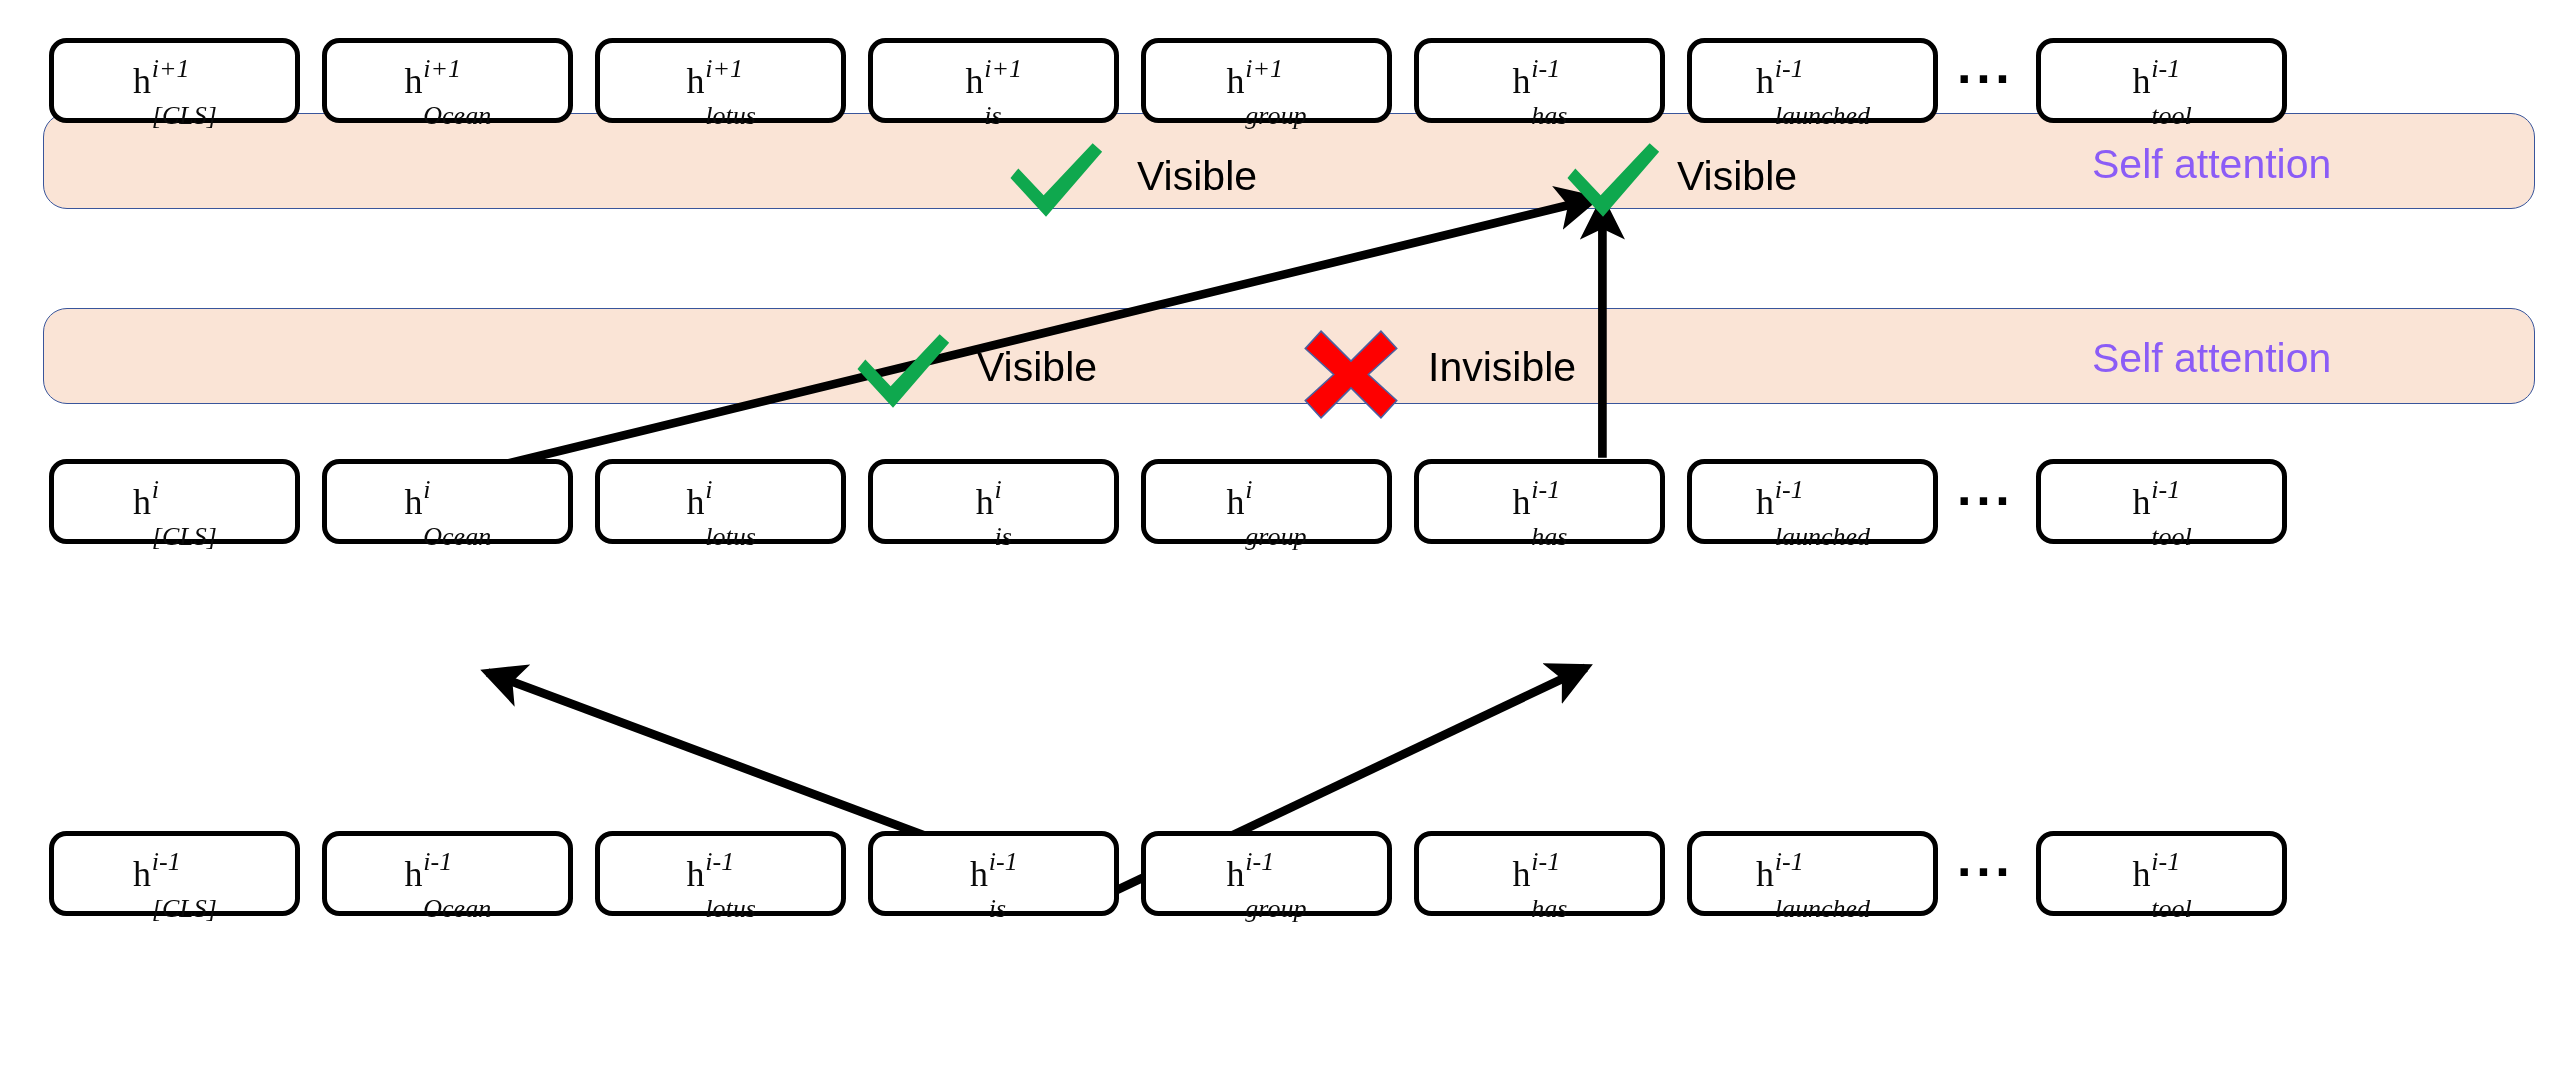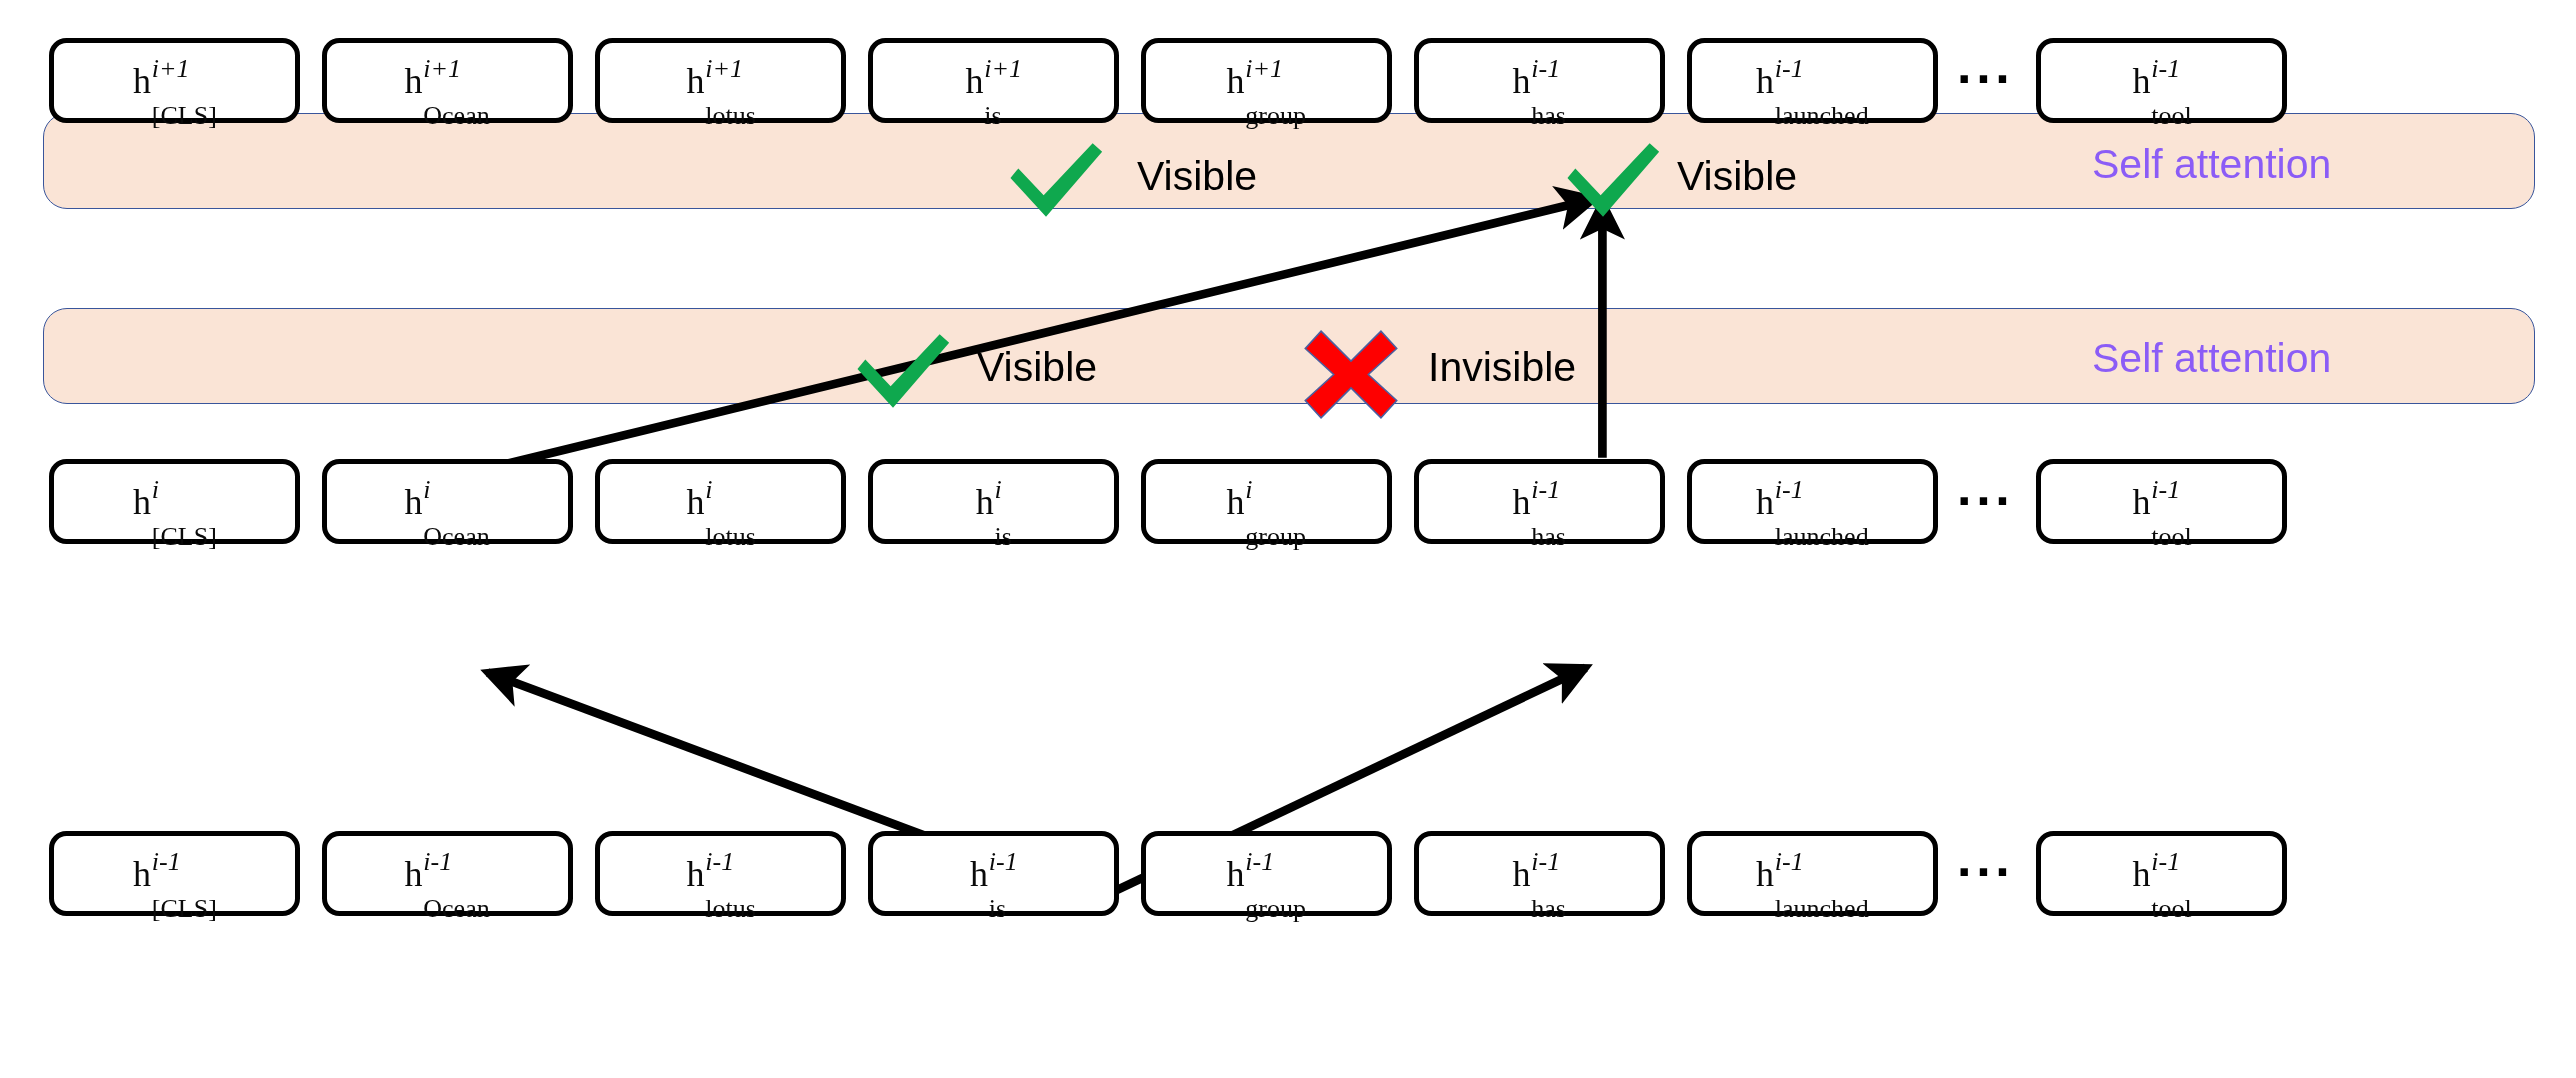--- a/index.html
+++ b/index.html
@@ -59,20 +59,21 @@
     font-size: 26px;
     font-style: italic;
     white-space: nowrap;
     font-family: "Liberation Serif", "DejaVu Serif", serif;
   }
   .token-label .sub {
     position: absolute;
     left: 0.8px;
     top: 10.3px;
     font-size: 26px;
+    font-style: italic;
     white-space: nowrap;
     font-family: "Liberation Serif", "DejaVu Serif", serif;
   }
 
   
   .ellipsis {
     position: absolute;
     z-index: 4;
     font-family: "Liberation Sans", sans-serif;
     font-weight: 700;

